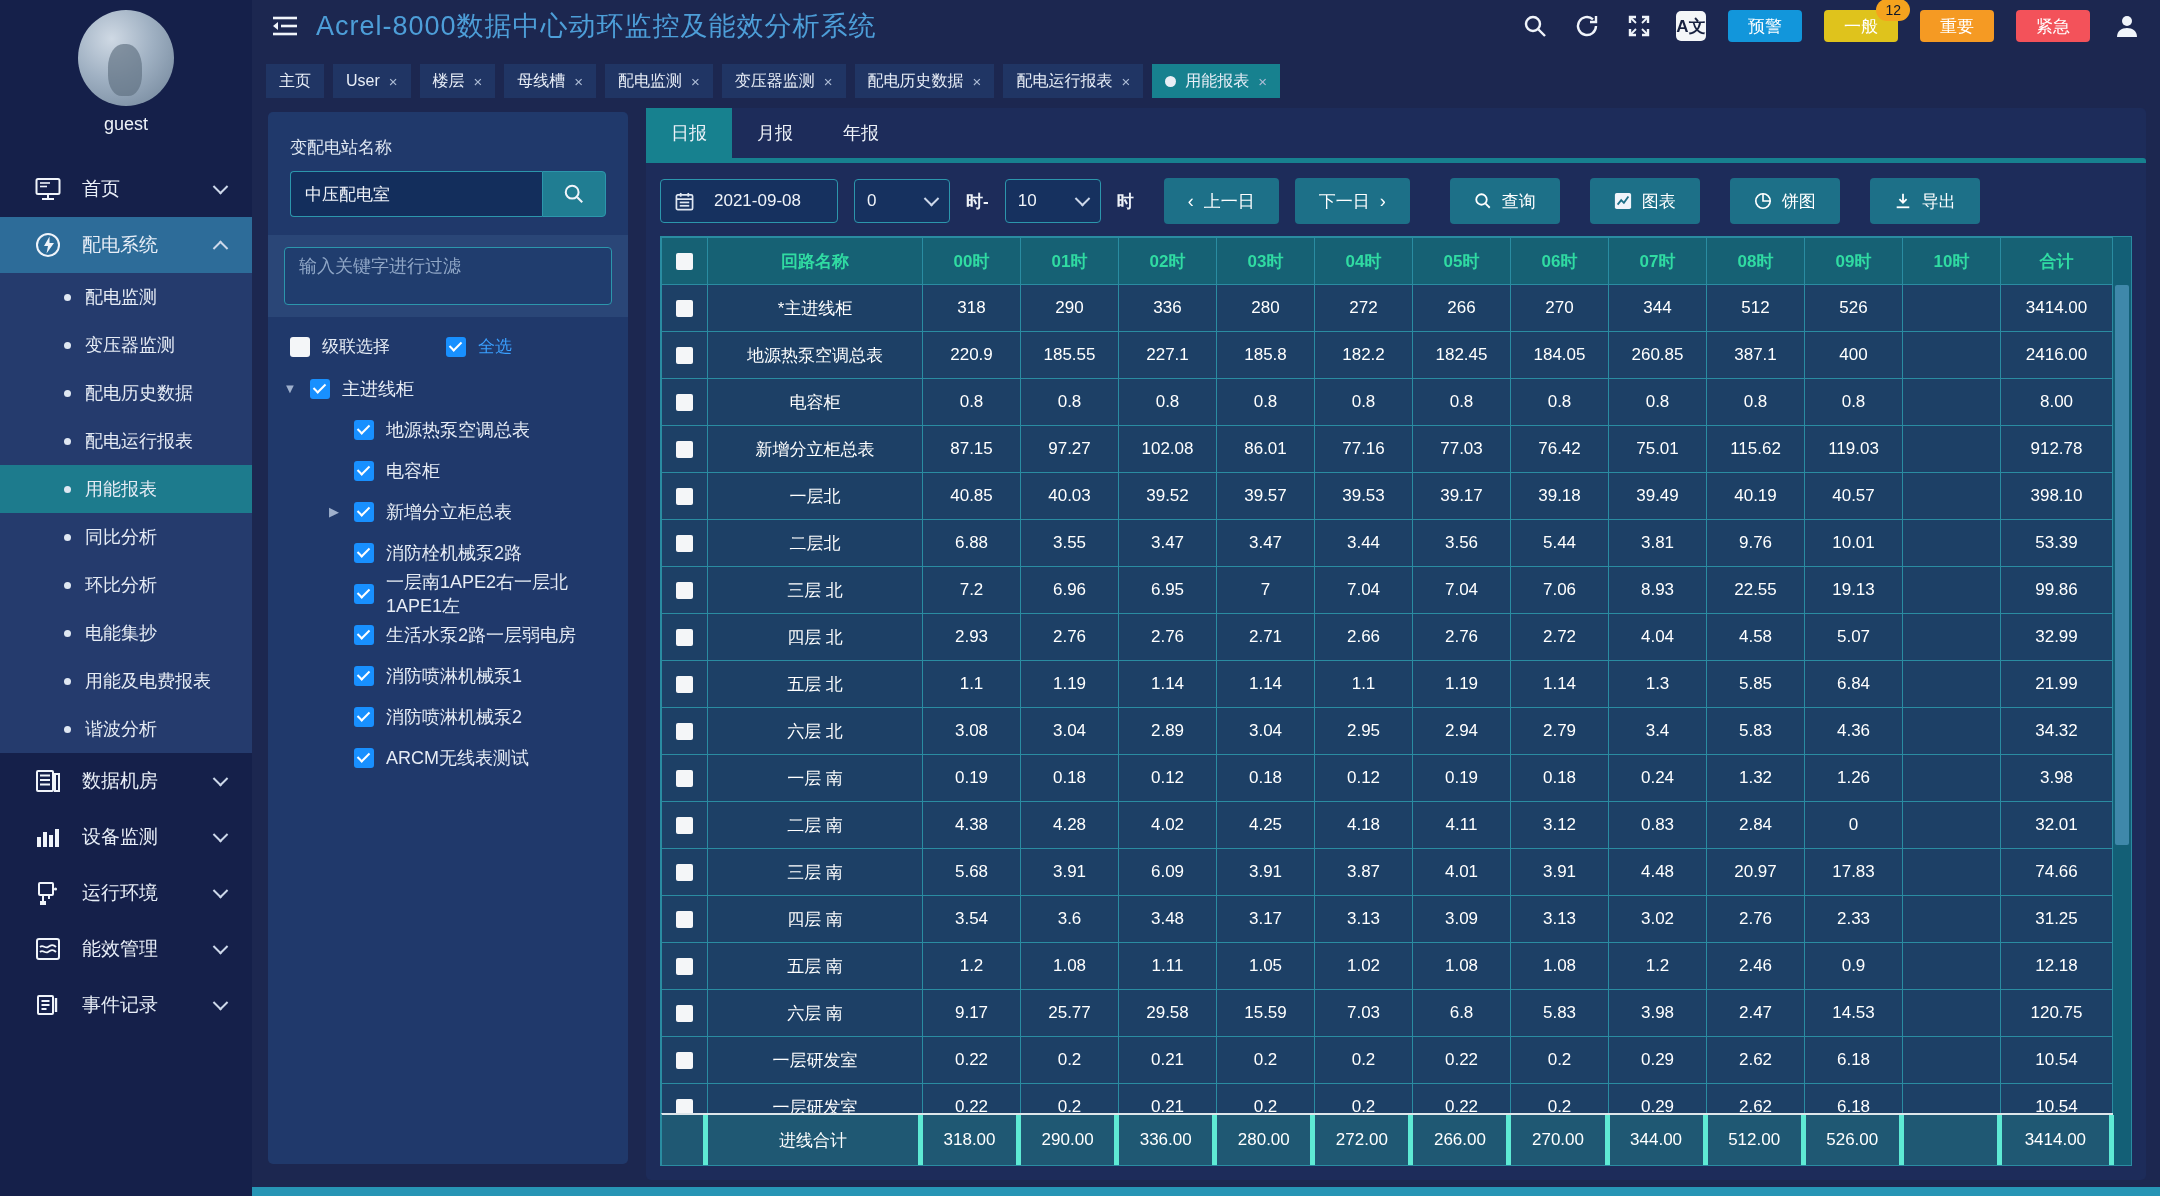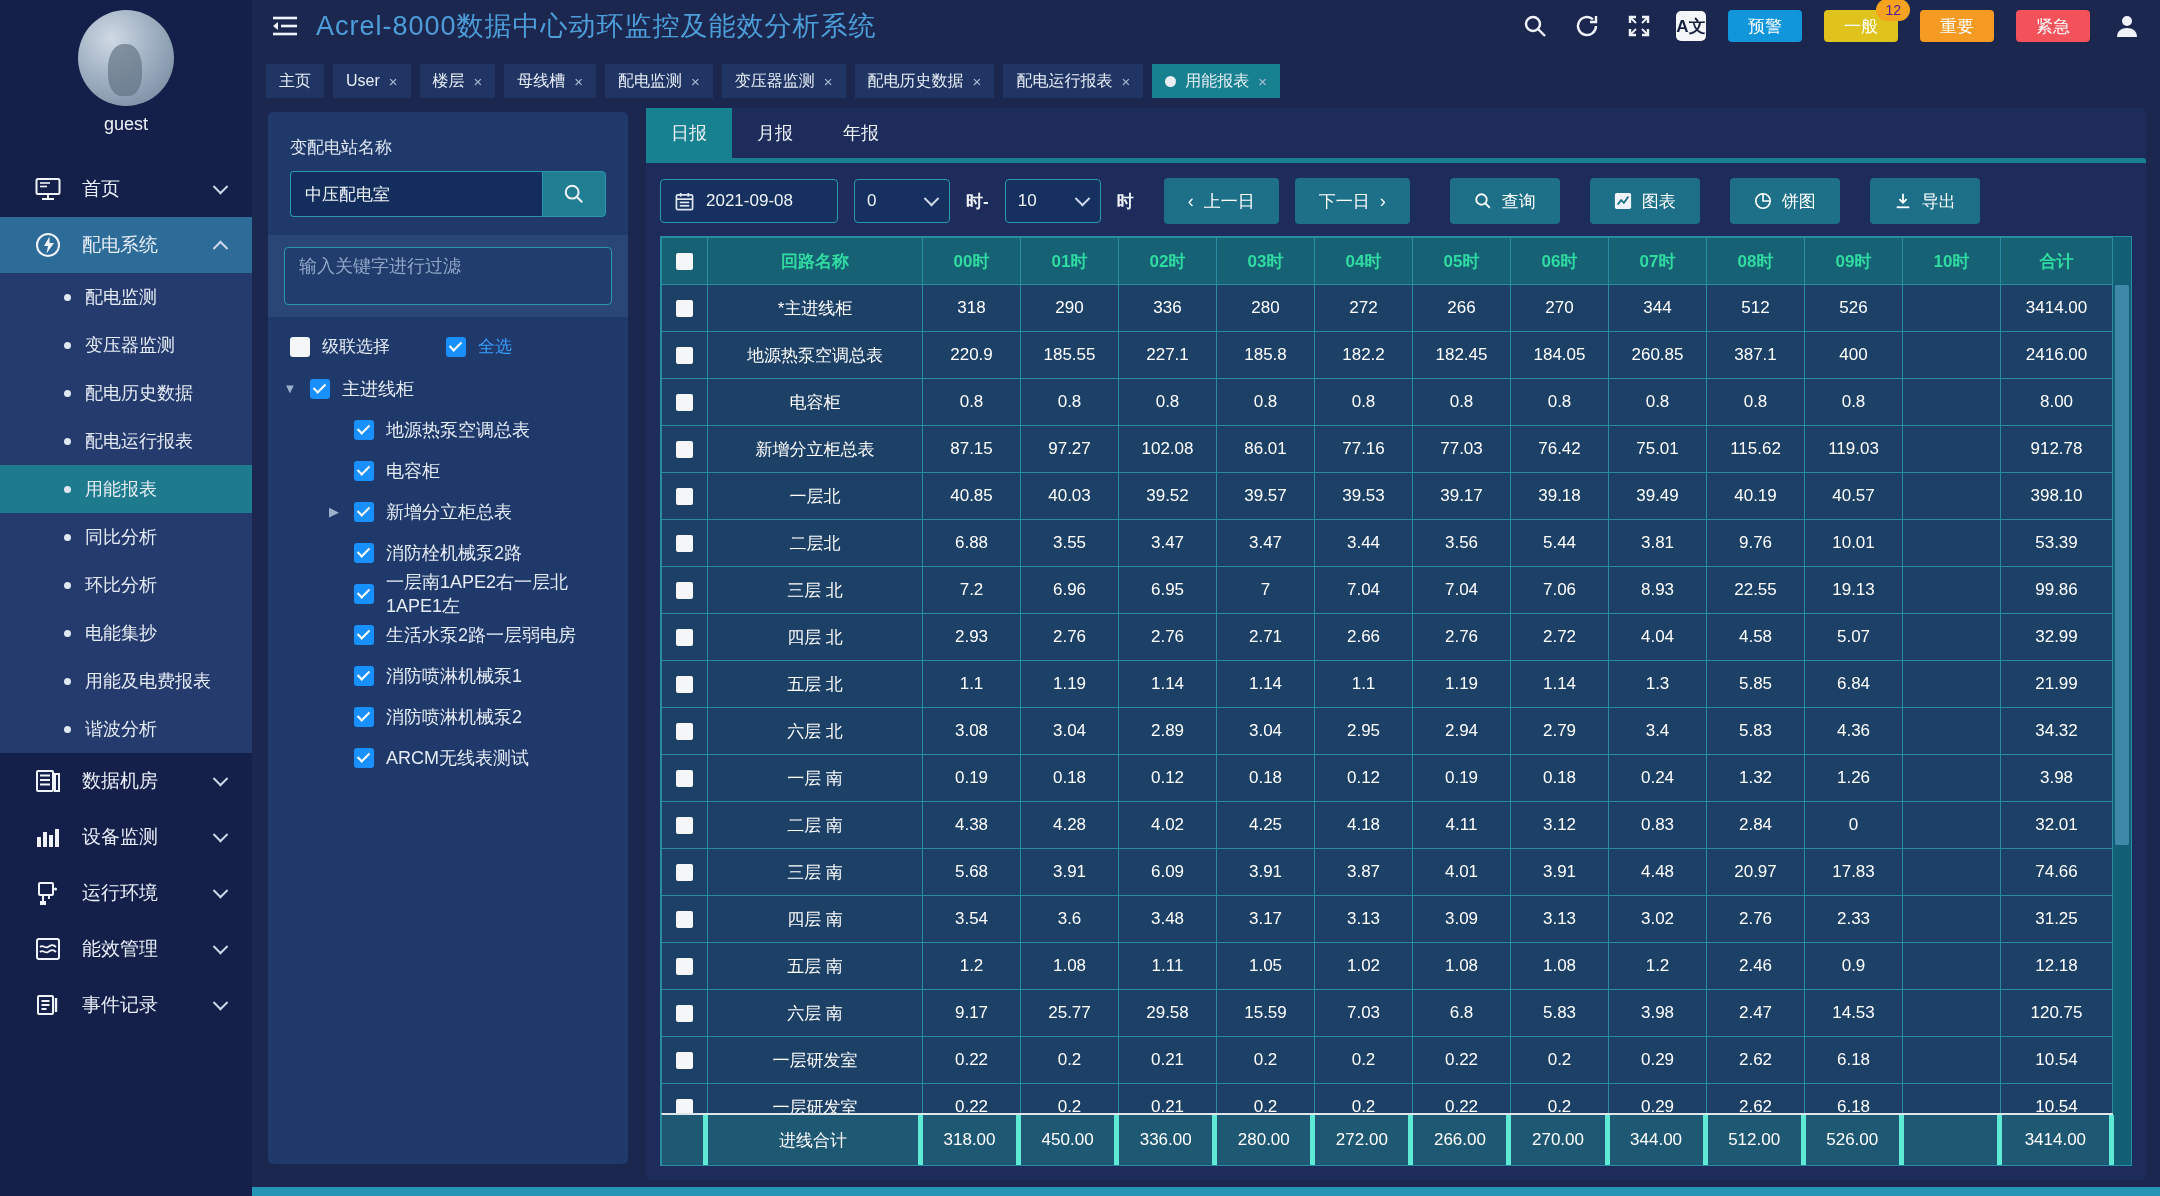--- a/index.html
+++ b/index.html
@@ -13,21 +13,21 @@
   .abs{position:absolute;}
 
   
   #topbar{left:252px;right:0;top:0;height:52px;display:flex;align-items:center;padding:0 18px;box-sizing:border-box;}
   #collapse-btn{width:30px;height:30px;margin-right:16px;display:flex;align-items:center;justify-content:center;cursor:pointer;}
   #app-title{font-size:27px;color:#4d9ed8;letter-spacing:1px;white-space:nowrap;}
   #topbar-right{margin-left:auto;display:flex;align-items:center;gap:22px;}
   .tb-icon{width:30px;height:30px;display:flex;align-items:center;justify-content:center;cursor:pointer;}
   .lang-box{width:30px;height:30px;background:#f4f6f8;border-radius:5px;color:#17213f;font-weight:bold;font-size:17px;display:flex;align-items:center;justify-content:center;cursor:pointer;}
   .alarm-badge{min-width:74px;height:32px;border-radius:4px;display:flex;align-items:center;justify-content:center;font-size:17px;color:#fff;cursor:pointer;position:relative;padding:0 10px;box-sizing:border-box;}
-  .alarm-count{position:absolute;top:-11px;right:-12px;background:#f5a31e;color:#4c1d95;font-size:14px;line-height:1;padding:4px 9px;border-radius:11px;}
+  .alarm-count{position:absolute;top:-11px;right:-12px;background:#f5a31e;color:#0f172a;font-size:14px;line-height:1;padding:4px 9px;border-radius:11px;}
 
   
   #tabbar{left:252px;right:0;top:52px;height:46px;display:flex;align-items:flex-end;gap:9px;padding:0 14px;box-sizing:border-box;}
   .page-tab{height:34px;background:#203564;display:flex;align-items:center;gap:9px;padding:0 13px;font-size:16px;color:#e8eef7;cursor:pointer;white-space:nowrap;}
   .page-tab.active{background:#17818f;}
   .page-tab .close{color:#aebdd6;font-size:15px;cursor:pointer;}
   .page-tab .dot{width:11px;height:11px;border-radius:50%;background:#e9eef5;display:inline-block;}
 
   
   #sidebar{left:0;top:0;bottom:0;width:252px;background:#15204a;overflow:hidden;}
@@ -67,21 +67,21 @@
   .tree-children .tree-row{padding-left:44px;}
 
   
   #main-panel{left:646px;top:108px;right:14px;bottom:16px;background:#1d2c5a;border-radius:5px;}
   #report-tabs{display:flex;height:50px;}
   .report-tab{width:86px;display:flex;align-items:center;justify-content:center;font-size:18px;color:#eef2f8;cursor:pointer;}
   .report-tab.active{background:#17818f;}
   #teal-underline{height:5px;background:#17818f;border-radius:0 3px 0 0;}
   #toolbar{display:flex;align-items:center;gap:16px;padding:15px 14px 13px;}
   .tb-field{height:44px;box-sizing:border-box;border:1px solid #2c96ac;border-radius:4px;background:#16315f;display:flex;align-items:center;color:#f0f4fa;font-size:17px;}
-  #date-field{width:178px;padding:0 14px;gap:12px;cursor:pointer;}
+  #date-field{width:178px;padding:0 14px;gap:20px;cursor:pointer;}
   .hour-select{width:96px;padding:0 12px;justify-content:space-between;cursor:pointer;}
   .unit-label{font-size:17px;color:#eef2f8;font-weight:bold;}
   .t-btn{height:46px;background:#1d7088;border-radius:4px;color:#fff;font-size:17px;display:flex;align-items:center;justify-content:center;gap:10px;padding:0 24px;cursor:pointer;white-space:nowrap;}
   .t-btn .bchev{font-size:18px;}
 
   
   #table-wrap{position:absolute;left:14px;right:14px;top:128px;bottom:14px;border:1px solid #2a8ca1;box-sizing:border-box;overflow:hidden;background:#1d4066;}
   table{border-collapse:collapse;width:calc(100% - 18px);table-layout:fixed;}
   th,td{border:1px solid #2a8ca1;height:46px;text-align:center;font-size:17px;color:#fff;padding:0;overflow:hidden;white-space:nowrap;}
   thead th{background:#166174;color:#30dba2;font-weight:bold;font-size:17px;}
@@ -863,21 +863,21 @@
           </tr>
         </tbody>
     </table>
     <div id="vscroll">
       <div id="vscroll-thumb"></div>
     </div>
     <div id="summary-row">
         <div class="sum-cell" style="width: 46px;"></div>
         <div class="sum-cell" style="width: 215px;">进线合计</div>
         <div class="sum-cell" style="width: 98.0909px;">318.00</div>
-        <div class="sum-cell" style="width: 98.0909px;">450.00</div>
+        <div class="sum-cell" style="width: 98.0909px;">290.00</div>
         <div class="sum-cell" style="width: 98.0909px;">336.00</div>
         <div class="sum-cell" style="width: 98.0909px;">280.00</div>
         <div class="sum-cell" style="width: 98.0909px;">272.00</div>
         <div class="sum-cell" style="width: 98.0909px;">266.00</div>
         <div class="sum-cell" style="width: 98.0909px;">270.00</div>
         <div class="sum-cell" style="width: 98.0909px;">344.00</div>
         <div class="sum-cell" style="width: 98.0909px;">512.00</div>
         <div class="sum-cell" style="width: 98.0909px;">526.00</div>
         <div class="sum-cell" style="width: 98.0909px;"></div>
         <div class="sum-cell" style="width: 112px;">3414.00</div>

